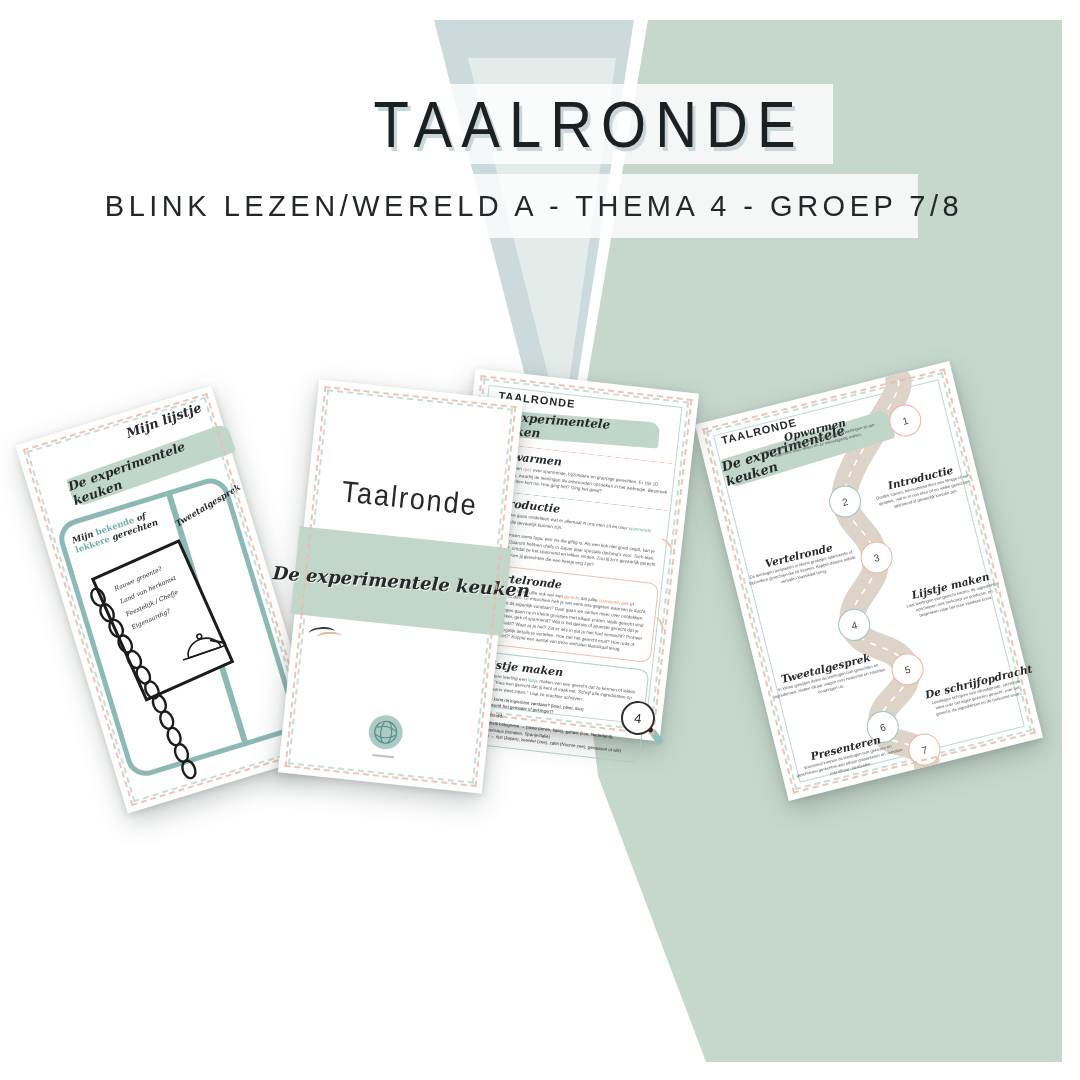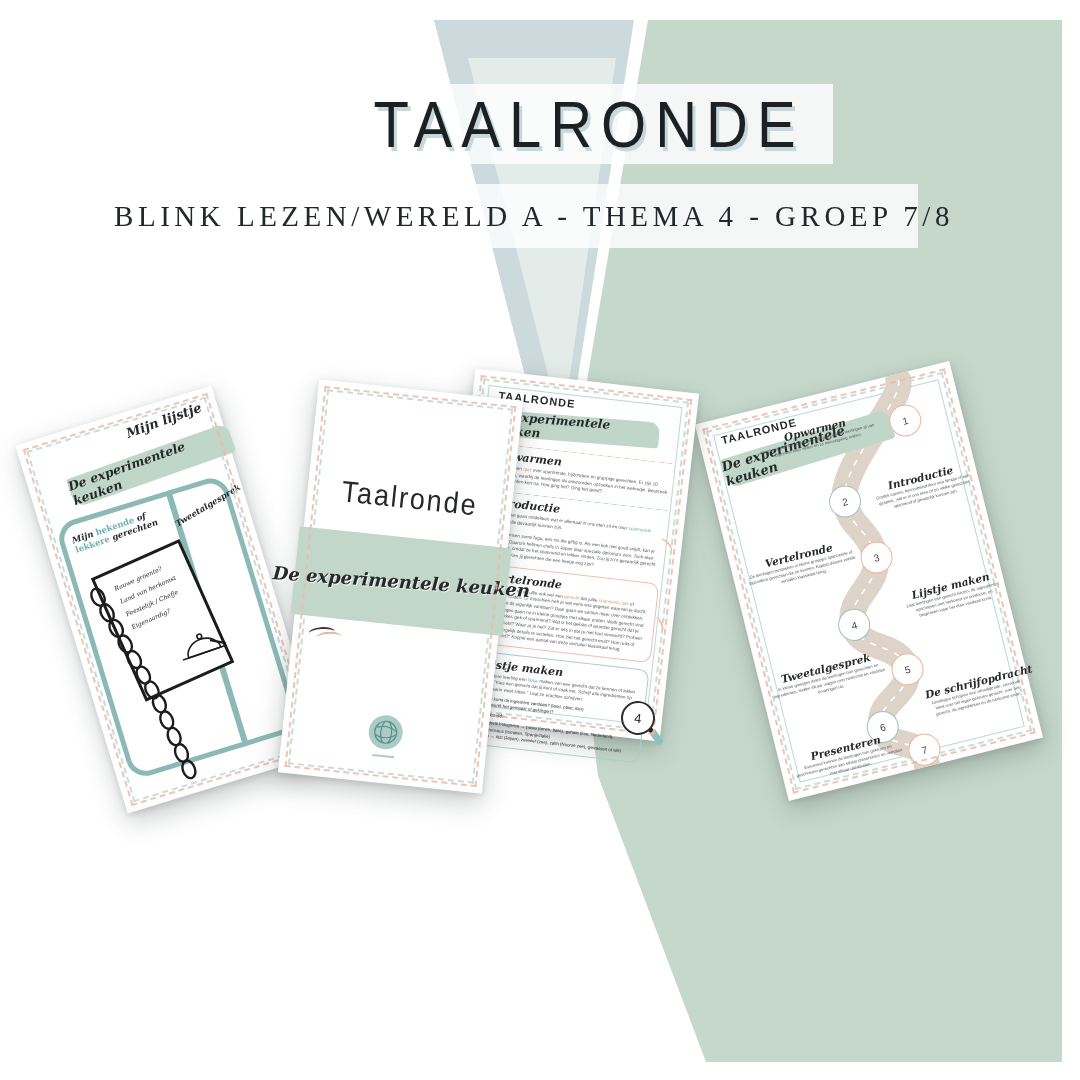--- a/index.html
+++ b/index.html
@@ -10,21 +10,21 @@
     color:#26282a;
   }
   
   .bg-svg{position:absolute;inset:0;z-index:0;}
   
   .banner{
     position:absolute;background:rgba(255,255,255,0.80);
     display:flex;align-items:center;justify-content:center;z-index:5;
   }
   .banner-title{left:345px;top:84px;width:488px;height:80px;}
-  .banner-sub{left:150px;top:184px;width:768px;height:64px;font-family:Liberation Serif, serif;}
+  .banner-sub{left:150px;top:174px;width:768px;height:64px;}
   .display-title{
     font-size:58px;font-weight:100;letter-spacing:9px;color:#1c2023;
     transform:scaleY(1.12);
     text-shadow:3px 3px 0 #c9d7da;
     white-space:nowrap;
   }
   .display-sub{
     font-size:29px;font-weight:300;letter-spacing:4.5px;color:#22272a;white-space:nowrap;
   }
   

